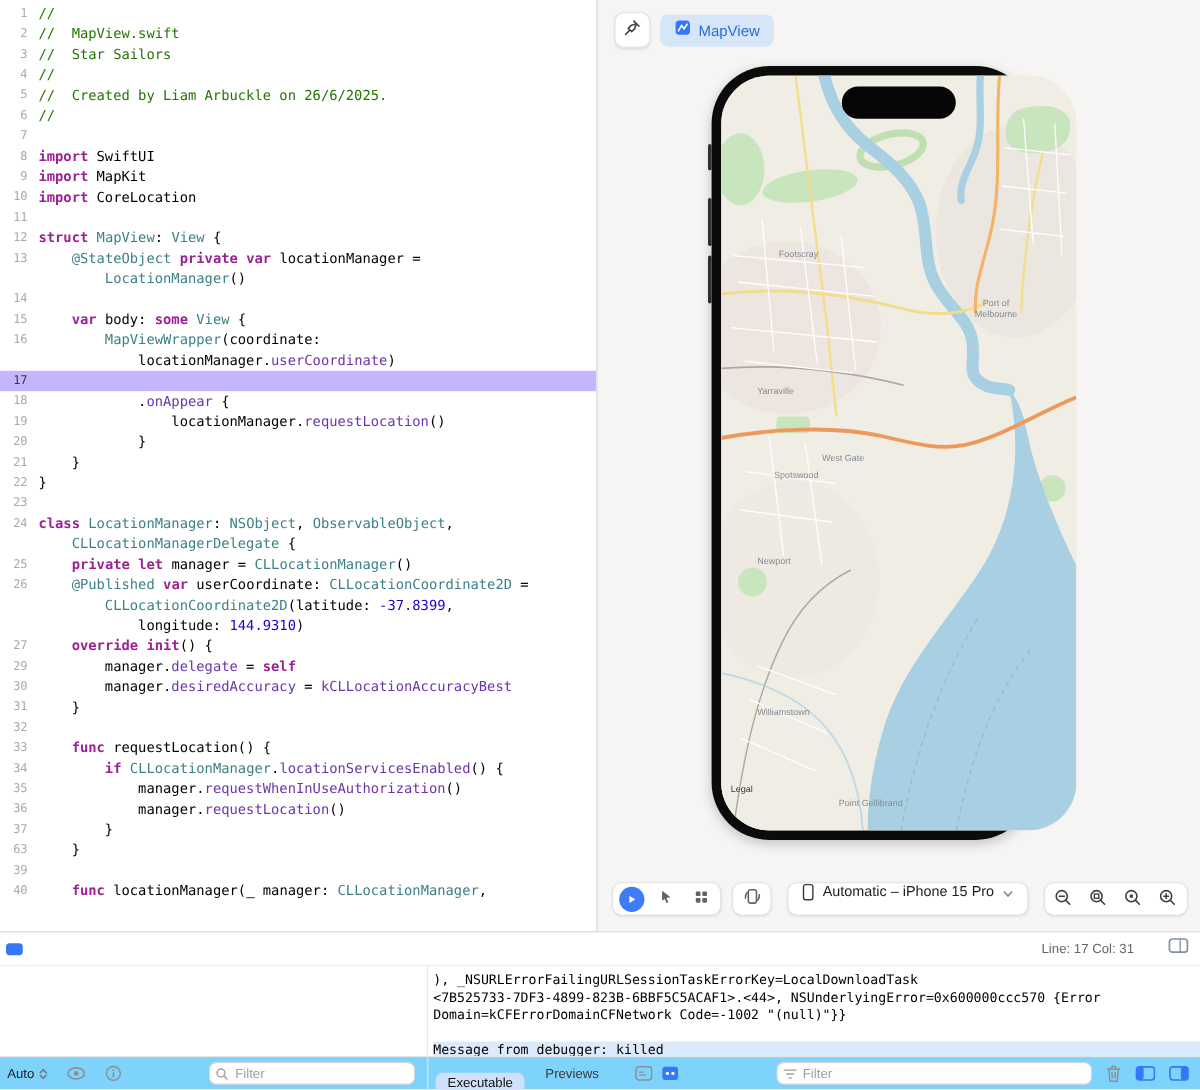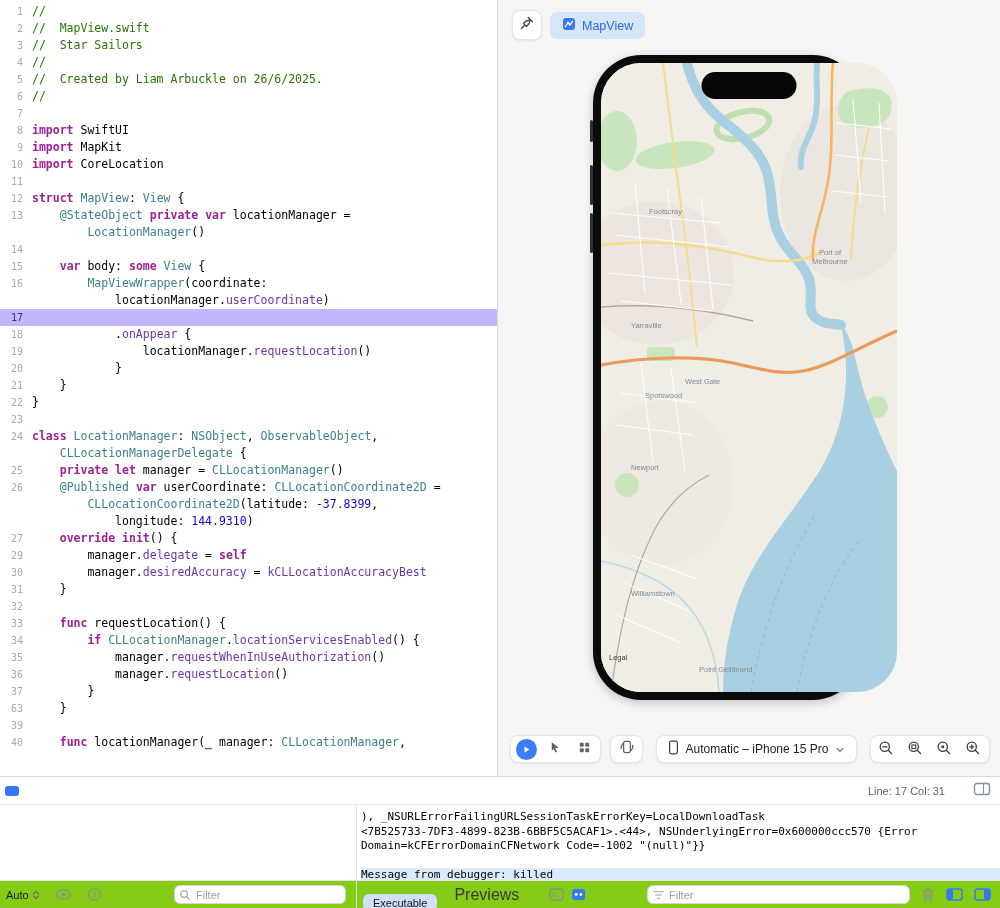--- a/index.html
+++ b/index.html
@@ -59,55 +59,55 @@
   .cgroup { background:#fff; border:1px solid #E6E4E2; border-radius:8px;
             box-shadow:0 1px 2px rgba(0,0,0,.08); display:flex; align-items:center;
             padding:2px; gap:2px; height:28px; }
   .cbtn { width:27px; height:22px; display:flex; align-items:center; justify-content:center;
           border-radius:6px; background:transparent; border:none; }
   .play-circle { width:21px; height:21px; border-radius:50%; background:#3D7BF7;
                  display:flex; align-items:center; justify-content:center; }
   .device-btn { margin-left:9px; width:33px; }
   .device-menu { margin:0 auto; height:28px; background:#fff; border:1px solid #E6E4E2;
                  border-radius:8px; box-shadow:0 1px 2px rgba(0,0,0,.08);
-                 display:flex; align-items:center; gap:7px; padding:0 11px; }
+                 display:flex; gap:7px; padding:0 11px; }
   .device-menu .lbl { font-size:12px; color:#1D1D1F; }
 
   
   .statusbar { height:29px; background:#fff; border-top:1px solid #D8D8DA;
                border-bottom:1px solid #ECECEC; display:flex; align-items:center; }
   .run-pill { width:14px; height:10px; border-radius:3px; background:#3478F6; margin-left:5px; }
   .linecol { margin-left:auto; font-size:11px; color:#65656A; }
   .statusbar .disp { margin-left:28px; margin-right:9px; }
 
   
   .debug { height:75px; display:flex; overflow:hidden; }
   .vars-body { width:357px; background:#fff; border-right:1px solid #E2E2E2; }
   .console-body { flex:1; background:#fff; padding:5px 0 0 4px; overflow:hidden; }
   .console-line { font-family:"DejaVu Sans Mono", monospace; font-size:11px;
                   line-height:14.5px; white-space:pre; color:#000; }
   .console-line.hl { background:#DCEBFB; }
 
   
-  .bottombar { height:28px; display:flex; border-top:1px solid #E4E4E6; background:#84cc16; }
+  .bottombar { height:28px; display:flex; border-top:1px solid #E4E4E6; background:#7dd3fc; }
   .vars-bar { width:357px; display:flex; align-items:center; padding:0 10px 0 6px;
               gap:15px; border-right:1px solid #E2E2E2; }
   .auto-dd { display:flex; align-items:center; gap:3px; font-size:11px; color:#1D1D1F; }
   .filter-wrap { position:relative; }
   .filter-wrap svg { position:absolute; left:5px; top:50%; transform:translateY(-50%); }
   .filter-input { height:19px; border:1px solid #D5D5D7; border-radius:6px; background:#fff;
                   font-size:11px; padding:0 6px 0 21px; outline:none; color:#333;
                   font-family:"Liberation Sans", sans-serif; }
   .filter-input::placeholder { color:#9E9EA3; }
   .vars-bar .filter-wrap { margin-left:auto; }
   .vars-bar .filter-input { width:172px; }
 
   .console-bar { flex:1; display:flex; align-items:center; padding:0 9px 0 6px; gap:11px; }
   .exec-pill { background:#CFE0F8; border-radius:6px; padding:2.5px 10px; font-size:11px; color:#121212;margin-top:16px; }
-  .previews { font-size:16px; color:#3A3A3C; padding:2.5px 6px; }
+  .previews { font-size:11px; color:#3A3A3C; padding:2.5px 6px; }
   .outicons { display:flex; gap:7px; margin-left:13px; }
   .console-bar .filter-wrap { margin-left:auto; }
   .console-bar .filter-input { width:263px; }
 
   .icon-btn { display:flex; align-items:center; justify-content:center; background:none; border:none; }
 </style>
 </head>
 <body>
 
 <div class="app">

